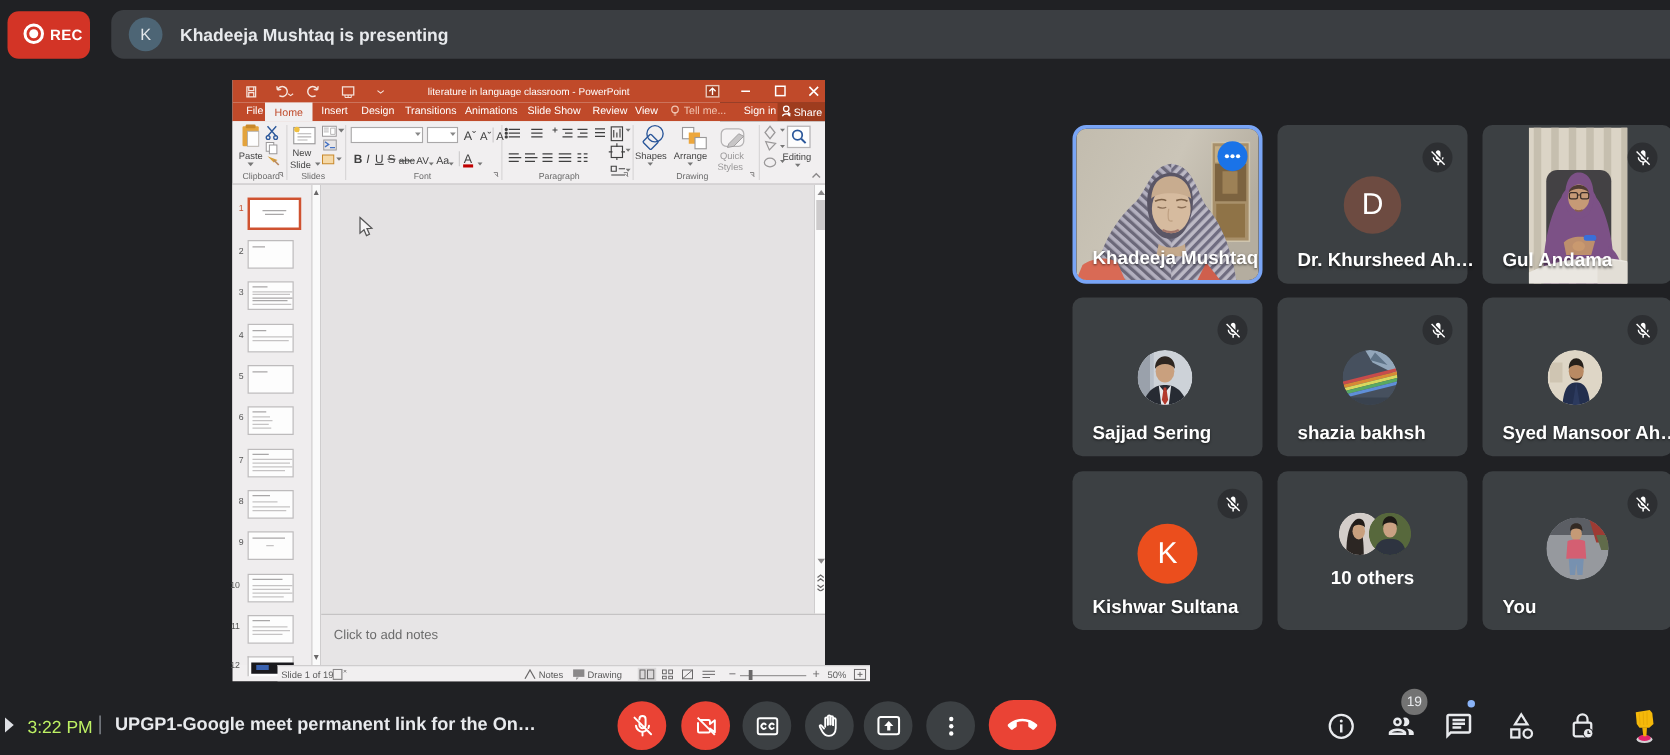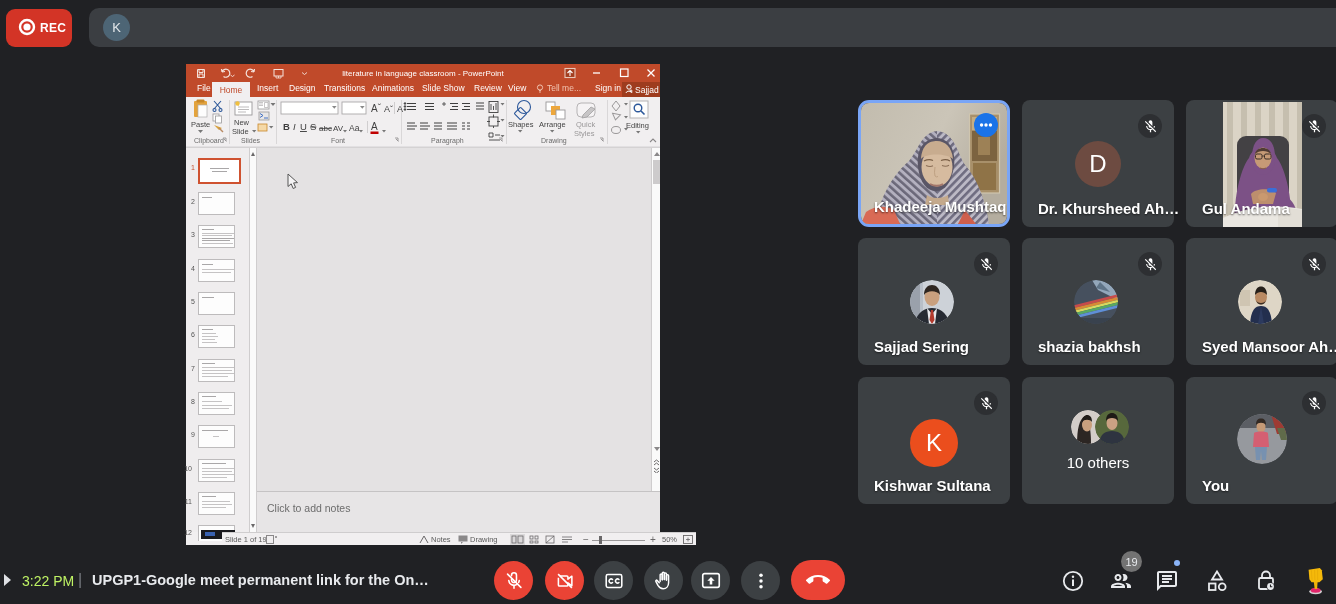--- a/index.html
+++ b/index.html
@@ -67,20 +67,21 @@
 
 <div class="abs" id="rec">
   <svg width="18" height="18" viewBox="0 0 18 18">
     <circle cx="9" cy="9" r="7" fill="none" stroke="#fff" stroke-width="2.4"></circle>
     <circle cx="9" cy="9" r="3.6" fill="#fff"></circle>
   </svg>
   <div class="t">REC</div>
 </div>
 <div class="abs" id="ppill">
   <div class="av">K</div>
+  <div class="txt">Khadeeja Mushtaq is presenting</div>
 </div>
 
 <div class="abs" id="ppt">
   <div class="abs" id="ptitle">
     <div class="cap">literature in language classroom - PowerPoint</div>
     <svg width="474" height="18" viewBox="0 0 474 18" style="position:absolute;left:0;top:0">
       <g stroke="#f5e3dc" fill="none" stroke-width="1">
         <path d="M11.5,5.5 h7 v8 h-7 Z M13,5.5 v3 h4 v-3 M13,13.5 v-3.5 h4 v3.5"></path>
         <path d="M36,8 a4,4 0 1 1 1.5,4.5 M36,8 l-0.5,-3 M36,8 l3,-0.5" stroke-width="1.2"></path>
         <path d="M44.5,11 l2,1.5 l2,-1.5" stroke-width="0.9"></path>
@@ -113,21 +114,21 @@
       <path d="M3,6.5 h2 M3,8 h2" stroke="#f0c4b1" stroke-width="0.9"></path>
     </svg>
     <span style="left:361px; color:#f2c5b2;">Tell me...</span>
     <span style="left:409px">Sign in</span>
   </div>
   <div class="abs" style="left:436px; top:18px; width:38px; height:15px; background:#9e3c1e; color:#fff; font-size:8.5px;">
     <svg width="9" height="10" viewBox="0 0 9 10" style="position:absolute;left:3px;top:2px;">
       <circle cx="4" cy="3" r="2.2" fill="none" stroke="#fff" stroke-width="1"></circle>
       <path d="M1,9 c0.5,-2.5 5.5,-2.5 6,0 M6,5.5 v3 M4.5,7 h3" fill="none" stroke="#fff" stroke-width="1"></path>
     </svg>
-    <span style="position:absolute; left:13px; top:3px;">Sajjad</span>
+    <span style="position:absolute; left:13px; top:3px;">Share</span>
   </div>
   <div class="abs" id="ribbon">
     <svg width="474" height="51" viewBox="0 0 474 51" style="position:absolute;left:0;top:0">
 
       <g stroke="#d9d7d8" stroke-width="1">
         <path d="M43.5,3 v44 M90.5,3 v44 M215.5,3 v44 M320.5,3 v44 M421.5,3 v44"></path>
       </g>
       <rect x="0" y="49.5" width="474" height="1.5" fill="#d4d2d3"></rect>
 
       <rect x="8" y="4" width="13" height="16" rx="1" fill="#e3a33d"></rect>
@@ -602,21 +603,21 @@
             <circle cx="17" cy="17" r="17"></circle>
           </clipPath>
         </defs>
       <g clip-path="url(#c5)">
         <rect width="34" height="34" fill="#57683c"></rect>
         <path d="M4,34 C5,24 10,21 17,21 C24,21 29,24 30,34 Z" fill="#2e3440"></path>
         <ellipse cx="17" cy="13" rx="5.5" ry="7" fill="#caa183"></ellipse>
         <path d="M11,11 C11,5 14,3 17,3 C20,3 23,5 23,11 C21,7 13,7 11,11 Z" fill="#1e1a16"></path>
       </g>
     </svg>
-    <div style="position:absolute; left:0; width:152px; top:77px; text-align:center; color:#fff; font-size:15px; font-weight:normal;">10 others</div>
+    <div style="position:absolute; left:0; width:152px; top:77px; text-align:center; color:#fff; font-size:15px; font-weight:bold;">10 others</div>
   </div>
 
   <div class="tile" style="left:1186px; top:377px;">
     <svg width="50" height="50" viewBox="0 0 50 50" style="position:absolute; left:51px; top:37px; border-radius:50%;">
       <defs>
           <clipPath id="c6">
             <circle cx="25" cy="25" r="25"></circle>
           </clipPath>
         </defs>
       <g clip-path="url(#c6)">

